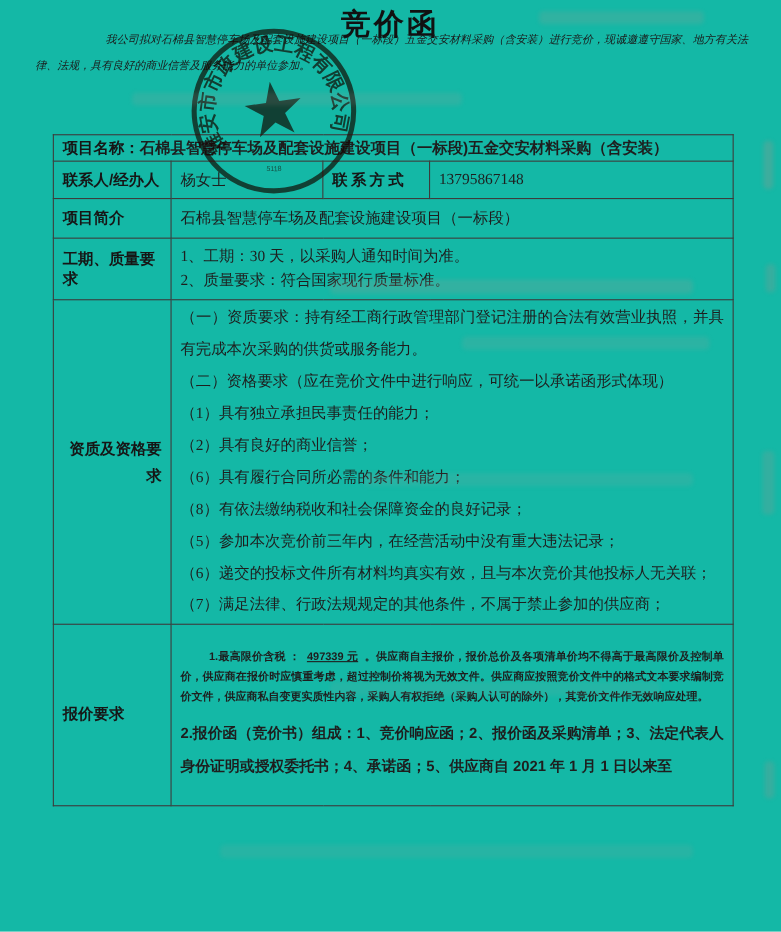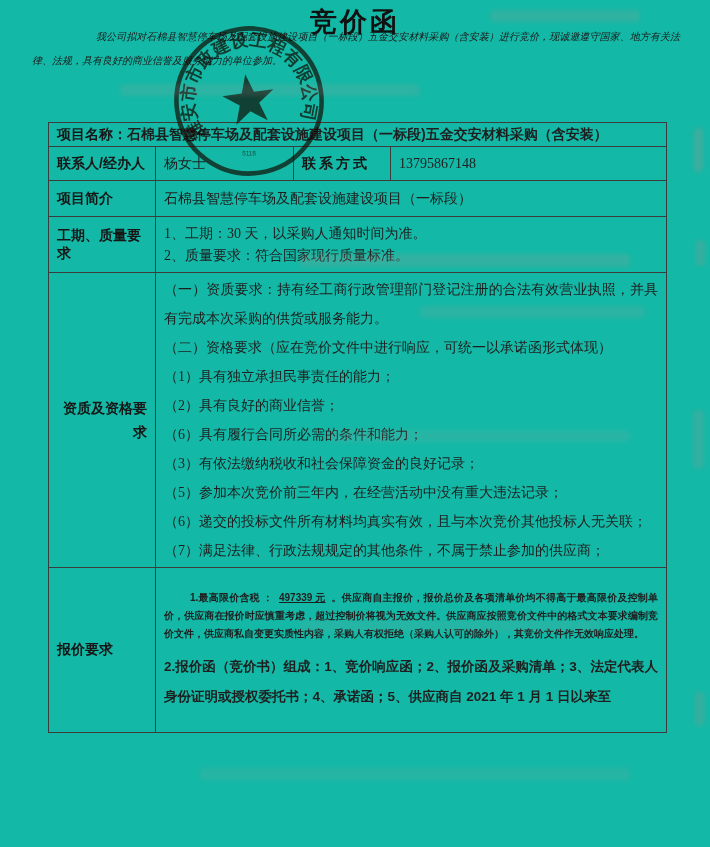--- a/index.html
+++ b/index.html
@@ -118,21 +118,21 @@
       <td class="label-cell" style="line-height:24px;text-align:right">
         <span>资质及资格要</span><br>
         <span style="padding-left:24px">求</span>
       </td>
       <td colspan="3" class="qual-cell" style="vertical-align:top">
         <div class="qual-item">（一）资质要求：持有经工商行政管理部门登记注册的合法有效营业执照，并具有完成本次采购的供货或服务能力。</div>
         <div class="qual-item">（二）资格要求（应在竞价文件中进行响应，可统一以承诺函形式体现）</div>
         <div class="qual-item">（1）具有独立承担民事责任的能力；</div>
         <div class="qual-item">（2）具有良好的商业信誉；</div>
         <div class="qual-item">（6）具有履行合同所必需的条件和能力；</div>
-        <div class="qual-item">（3）有依法缴纳税收和社会保障资金的良好记录；</div>
+        <div class="qual-item">（8）有依法缴纳税收和社会保障资金的良好记录；</div>
         <div class="qual-item">（5）参加本次竞价前三年内，在经营活动中没有重大违法记录；</div>
         <div class="qual-item">（6）递交的投标文件所有材料均真实有效，且与本次竞价其他投标人无关联；</div>
         <div class="qual-item">（7）满足法律、行政法规规定的其他条件，不属于禁止参加的供应商；</div>
       </td>
     </tr>
 
 
     <tr style="height:165px">
       <td class="label-cell" style="vertical-align:middle">报价要求</td>
       <td colspan="3" class="quote-cell">

